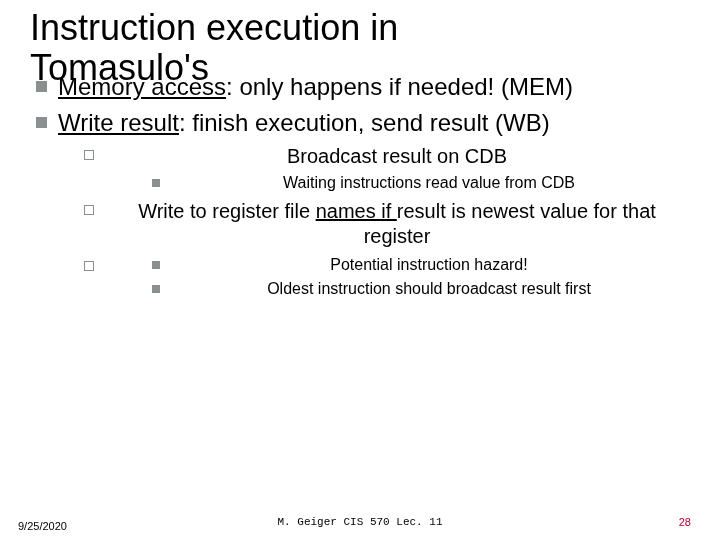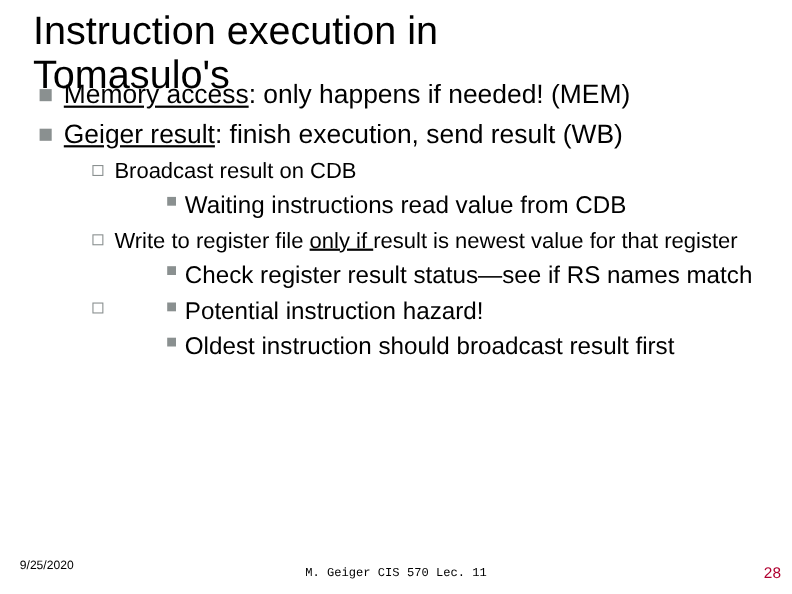--- a/index.html
+++ b/index.html
@@ -54,104 +54,102 @@
     background: #8a9090;
   }
   .lvl2 {
     font-size: 20px;
     margin-top: 6px;
   }
   .lvl2 > li {
     position: relative;
     padding-left: 46px;
     margin-bottom: 6px;
+    text-align: center;
   }
   .lvl2 > li::before {
     content: "";
     position: absolute;
     left: 26px;
     top: 6px;
     width: 10px;
     height: 10px;
     border: 1px solid #8a9090;
     box-sizing: border-box;
   }
   .lvl3 {
-    font-size: 22px;
+    font-size: 16px;
     margin-top: 4px;
   }
   .lvl3 > li {
     position: relative;
     padding-left: 64px;
     margin-bottom: 4px;
   }
   .lvl3 > li::before {
     content: "";
     position: absolute;
     left: 48px;
     top: 6px;
     width: 8px;
     height: 8px;
     background: #8a9090;
   }
   .u { text-decoration: underline; }
   .footer-date {
     position: absolute;
     left: 18px;
-    bottom: 20px;
+    bottom: 8px;
     font-size: 11px;
     color: #000;
   }
   .footer-center {
     position: absolute;
     left: 0;
     right: 0;
     bottom: 12px;
     text-align: center;
     font-size: 11px;
     color: #000;
     font-family: Liberation Mono, monospace;
   }
   .footer-num {
     position: absolute;
-    right: 10px;
+    right: 29px;
     bottom: 12px;
-    font-size: 14px;
+    font-size: 11px;
     color: #b00030;
   }
 </style>
 </head>
 <body>
 
 <div class="slide">
 
   <div class="title">
     <span>Instruction execution in</span><br>
     <span>Tomasulo's</span>
   </div>
 
   <div class="body">
     <ul class="lvl1">
       <li>
         <span class="u">Memory access</span><span>: only happens if needed! (MEM)</span>
       </li>
       <li>
-        <span class="u">Geiger result</span><span>: finish execution, send result (WB)</span>
+        <span class="u">Write result</span><span>: finish execution, send result (WB)</span>
         <ul class="lvl2">
           <li>
             <span>Broadcast result on CDB</span>
             <ul class="lvl3">
               <li><span>Waiting instructions read value from CDB</span></li>
             </ul>
           </li>
           <li>
-            <span>Write to register file </span><span class="u">only if </span><span>result is newest value for that register</span>
-            <ul class="lvl3">
-              <li><span>Check register result status—see if RS names match</span></li>
-            </ul>
+            <span>Write to register file </span><span class="u">names if </span><span>result is newest value for that register</span>
           </li>
           <li>
             <ul class="lvl3">
               <li><span>Potential instruction hazard!</span></li>
               <li><span>Oldest instruction should broadcast result first</span></li>
             </ul>
           </li>
         </ul>
       </li>
     </ul>

